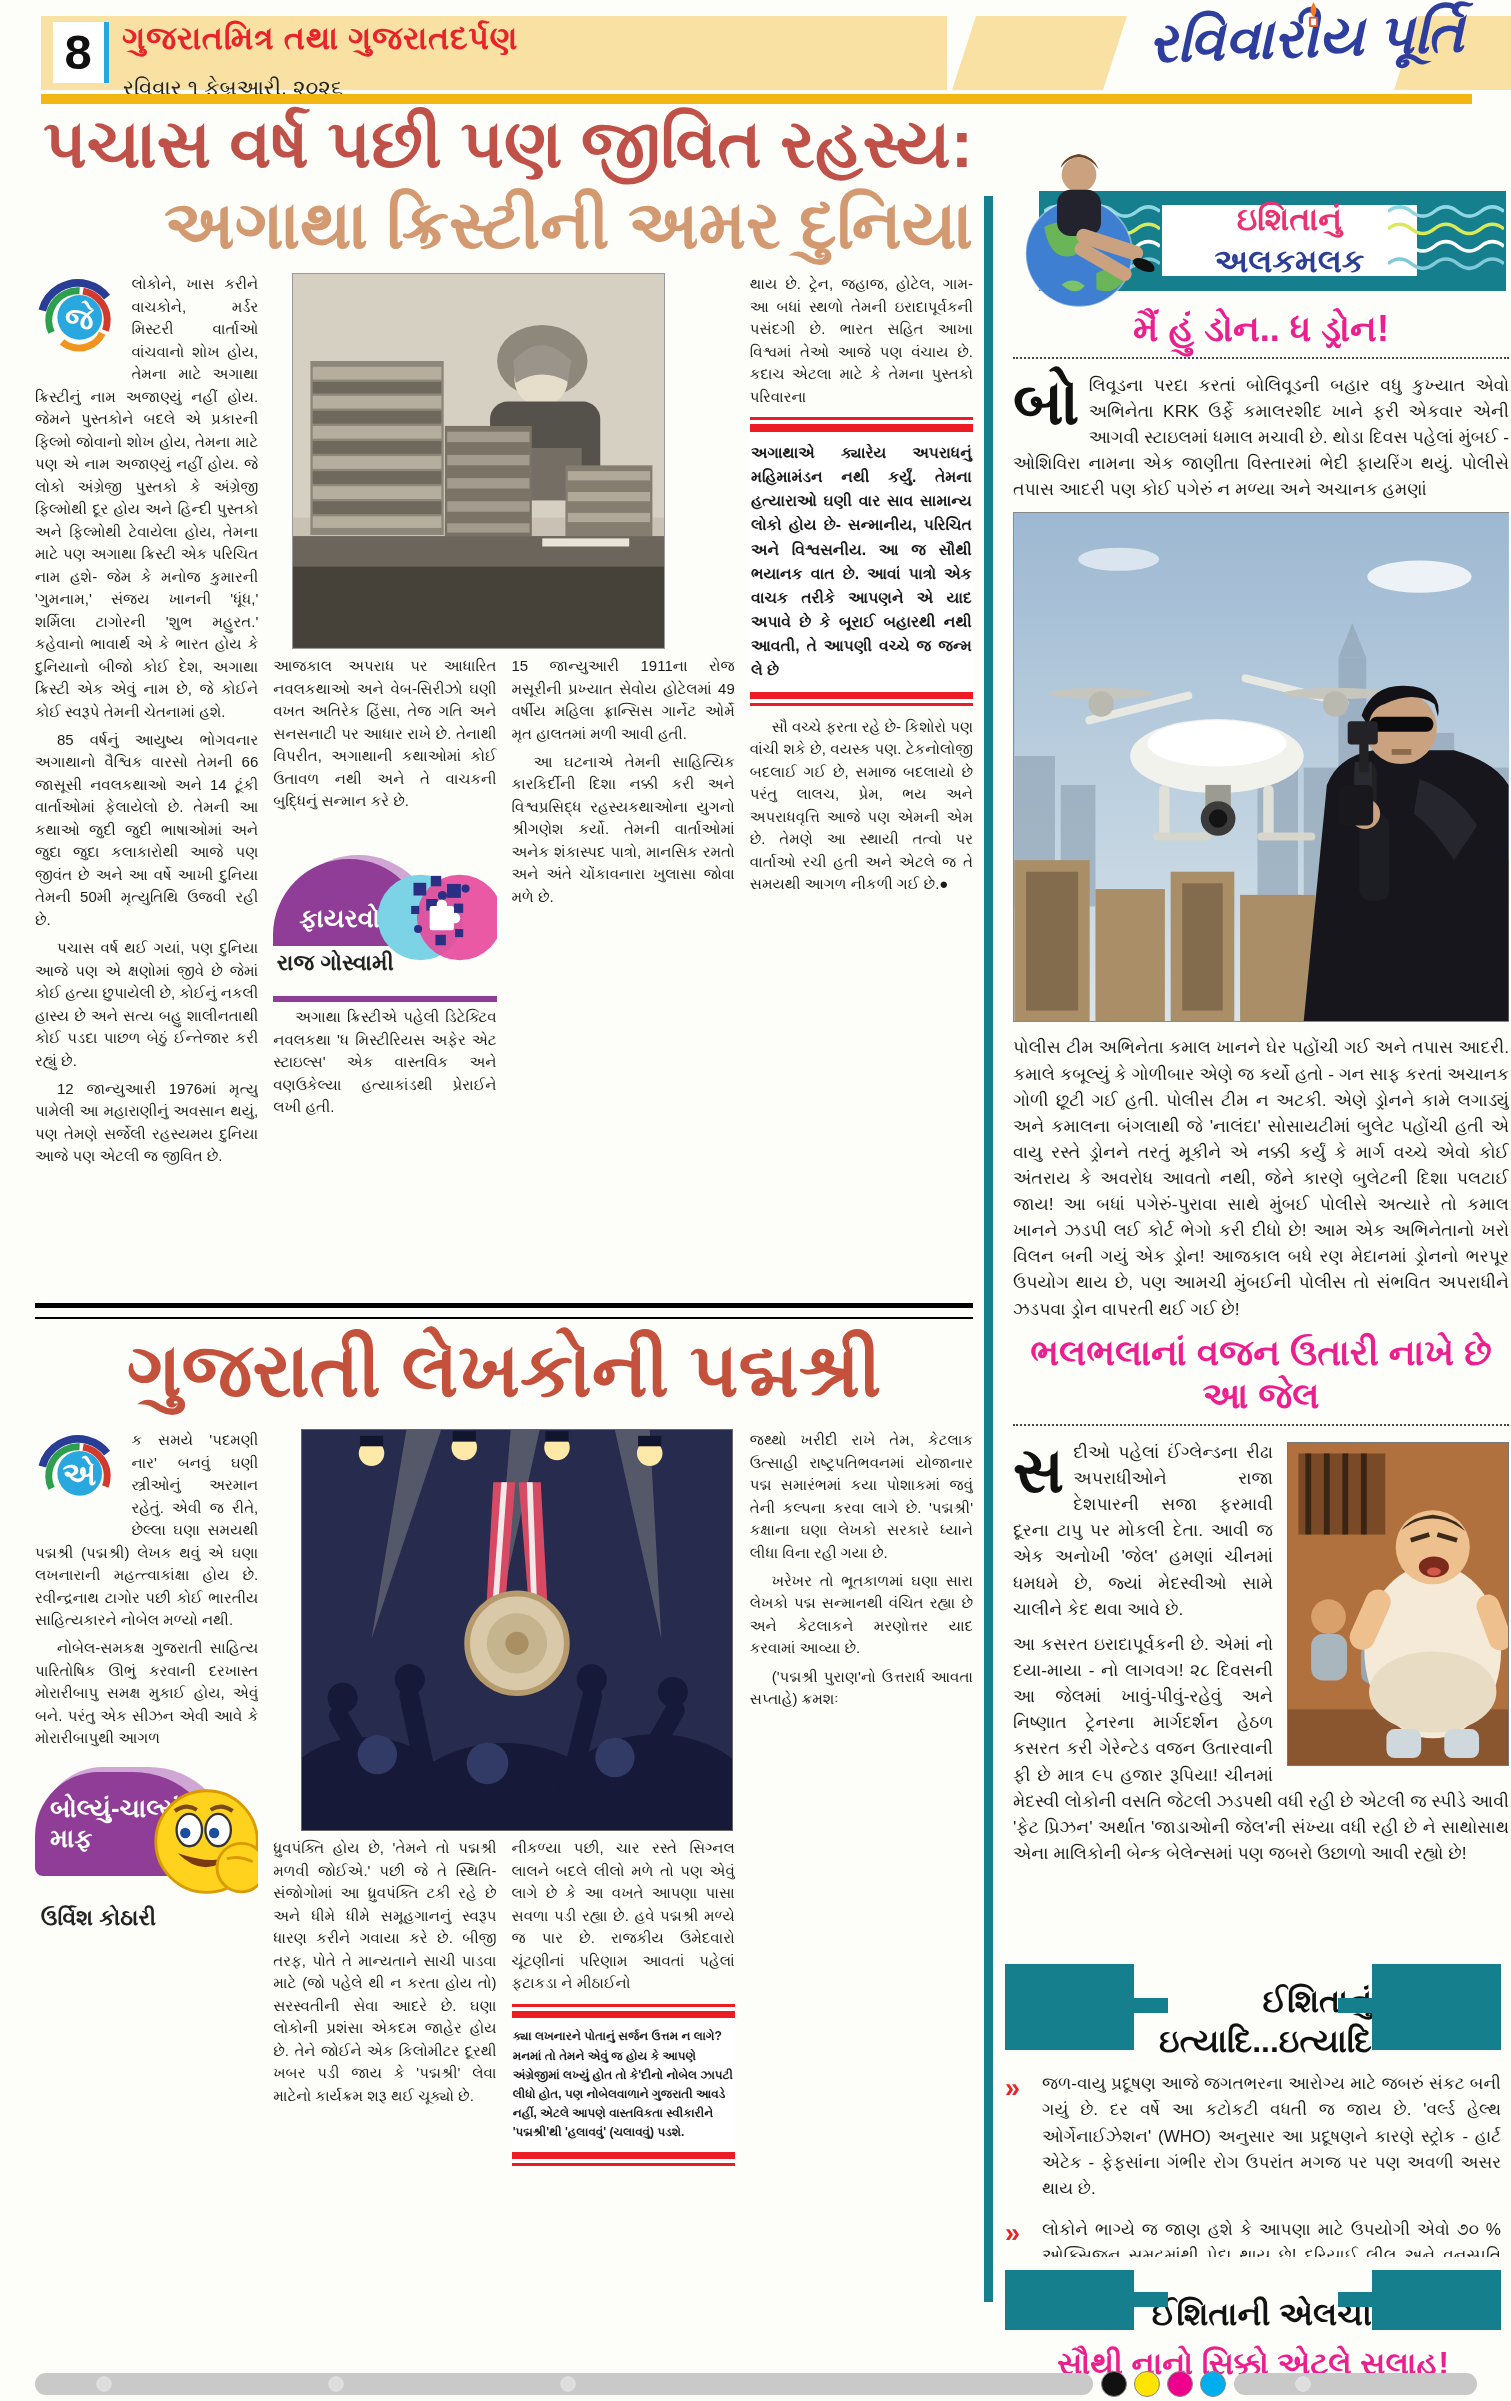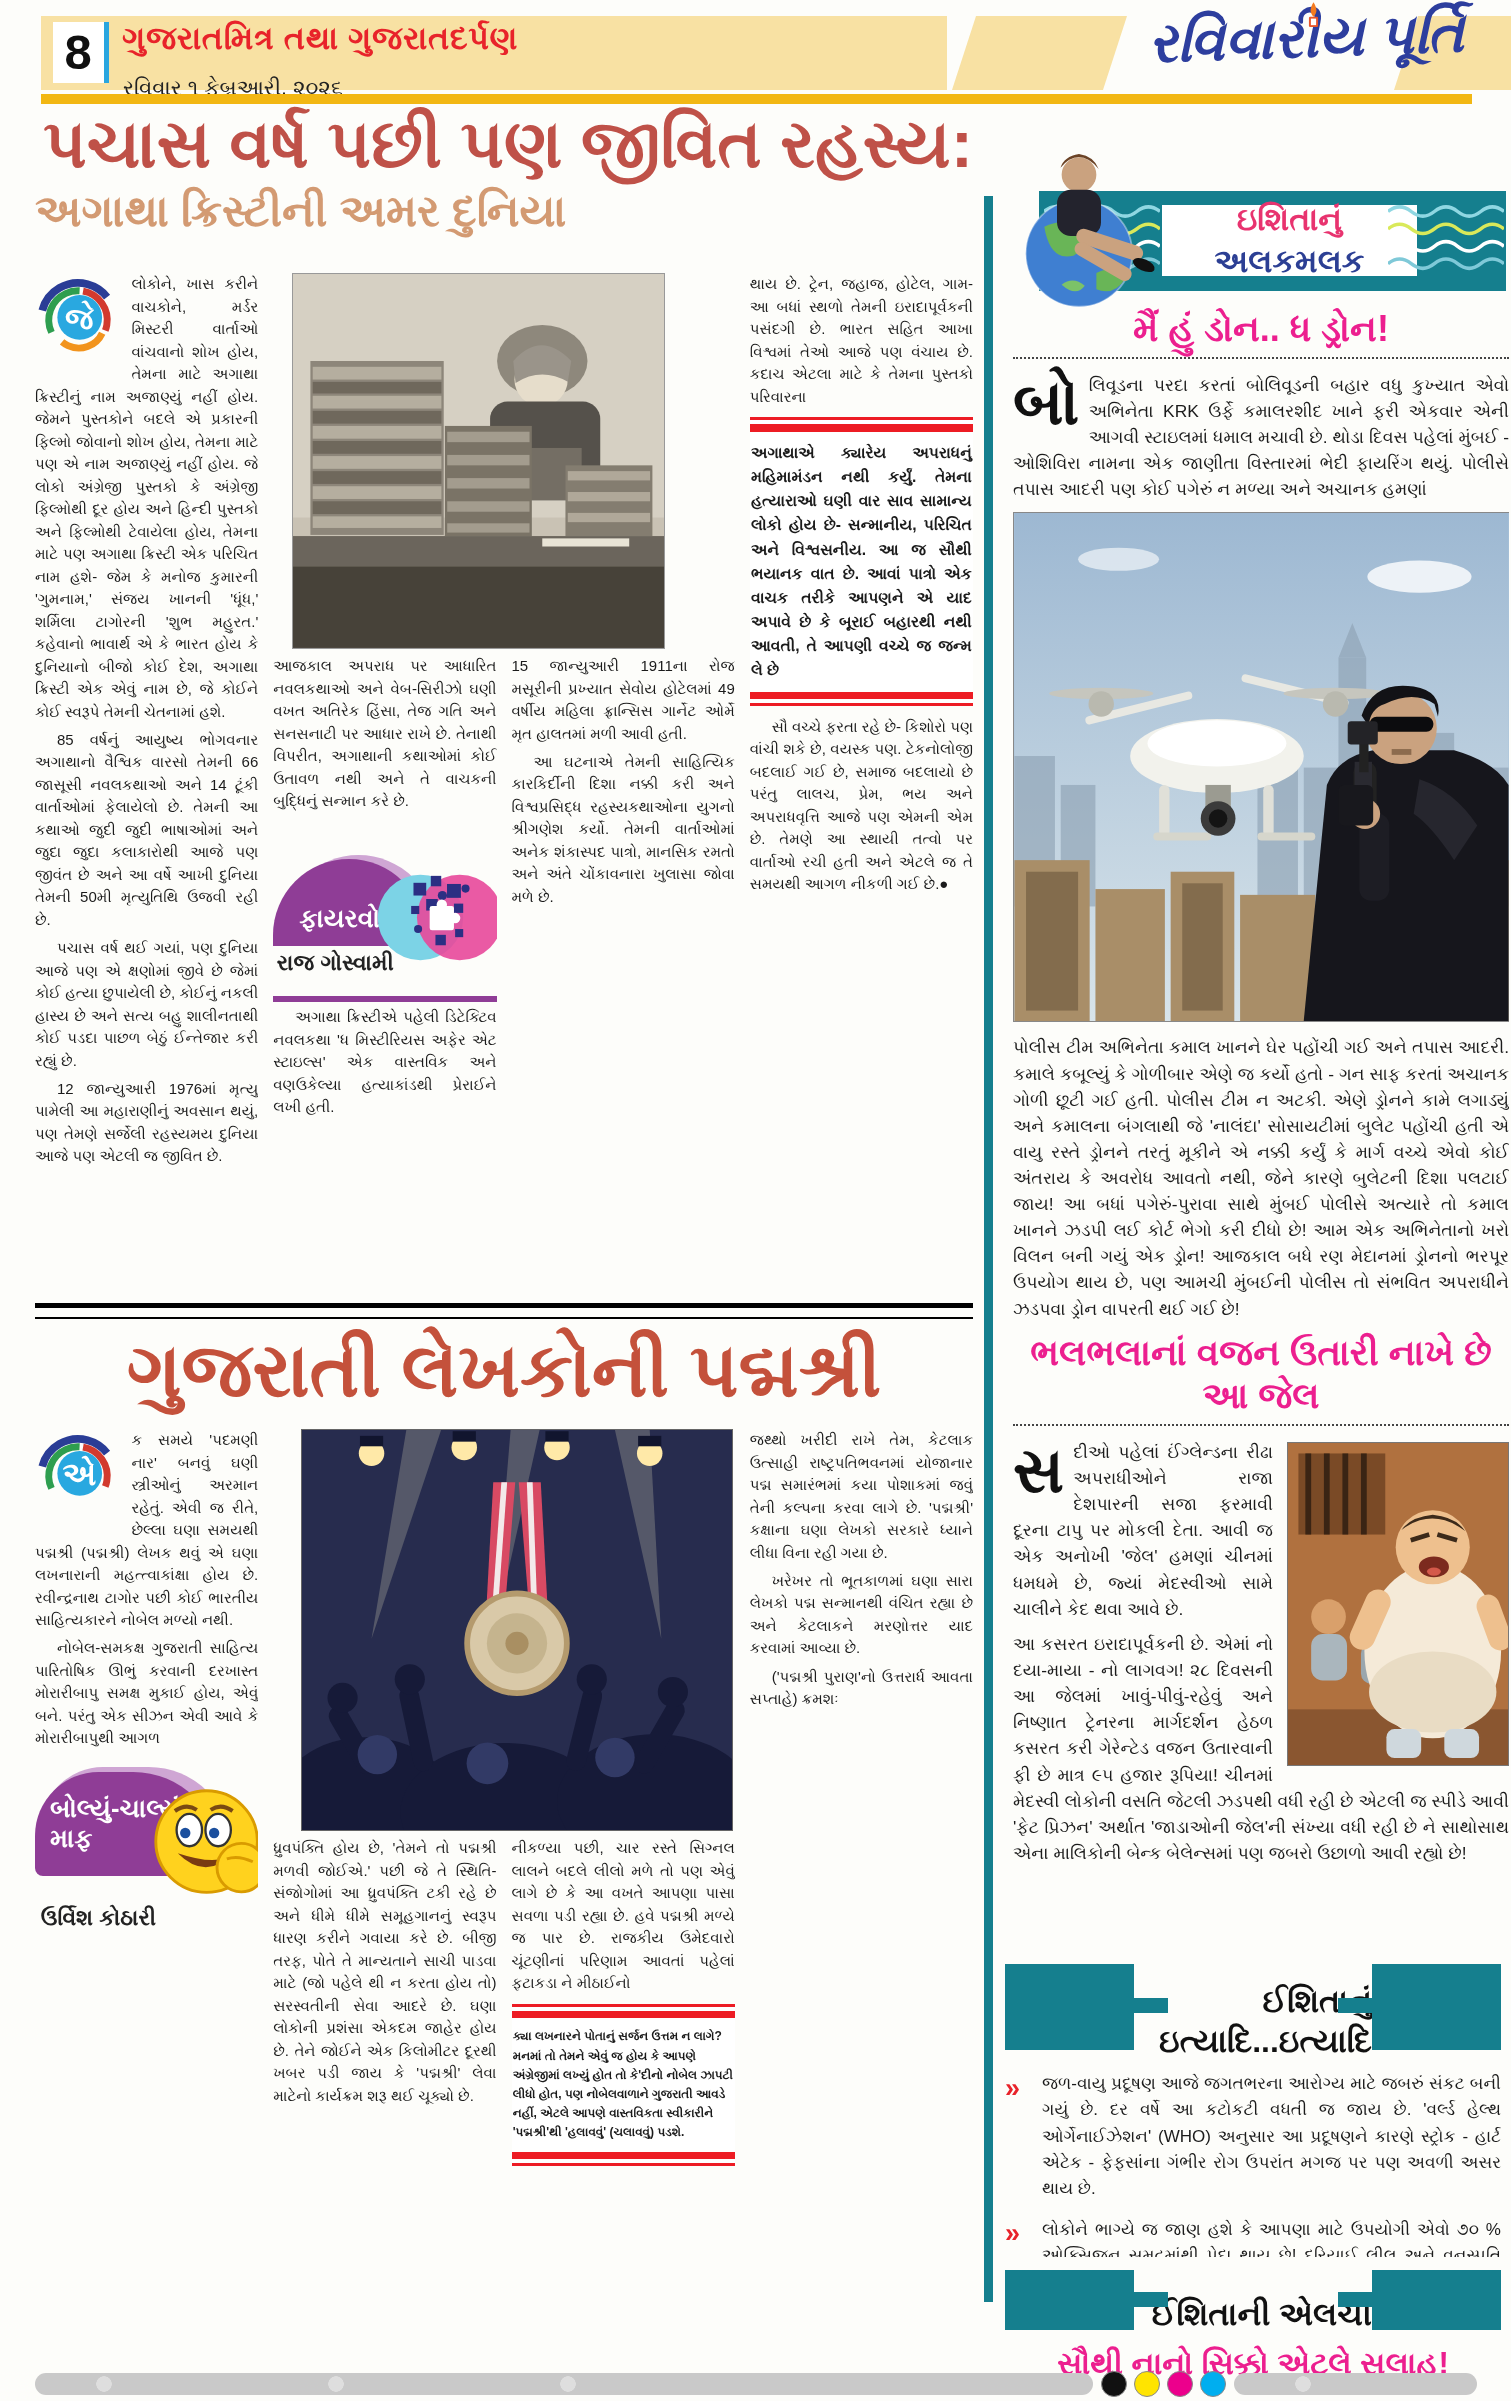--- a/index.html
+++ b/index.html
@@ -16,22 +16,22 @@
   .cs1{left:964px;width:151px;}
   .cs2{left:1406px;width:122px;}
   .gold-bar{position:absolute;left:41px;top:94px;width:1431px;height:9.8px;background:#f2b713;}
   .logo{position:absolute;left:1115px;top:5.8px;width:382px;text-align:center;
         font-family:"Liberation Serif","DejaVu Serif",serif;font-style:italic;font-weight:bold;
         font-size:56px;color:#2d3e9e;transform:rotate(-2deg);}
   .diya{position:absolute;left:1300px;top:1.2px;width:27px;height:30px;}
   
   .a1-head1{position:absolute;left:35px;top:105px;width:938px;text-align:right;
             font-size:67px;font-weight:bold;color:#bf5148;}
-  .a1-head2{position:absolute;left:35px;top:186px;width:938px;text-align:left;
-            font-size:44px;font-weight:bold;color:#d39a72;}
+  .a1-head2{position:absolute;left:35px;top:186px;width:938px;text-align:right;
+            font-size:67px;font-weight:bold;color:#d39a72;}
   .a1-body{position:absolute;left:35px;top:273px;width:938px;height:1024px;display:flex;gap:15px;overflow:hidden;}
   .col{flex:1;font-size:15px;line-height:1.5;text-align:justify;overflow:hidden;}
   .col p{margin:0 0 5.8px 0;text-indent:22px;}
   .col p.first{text-indent:0;}
   .pt1{padding-top:382px;}
   .a1-photo{position:absolute;left:292px;top:273px;width:371px;height:374px;border:0.6px solid #999;background:#cfc9bd;}
   .emblem{float:left;width:86px;height:86px;position:relative;margin:3.5px 10.4px 3.5px 0;}
   .emblem .ltr{position:absolute;left:50%;top:50%;transform:translate(-46%,-54%);
                color:#fff;font-size:30px;font-weight:bold;}
   .emblem2 .ltr{font-size:32px;}

